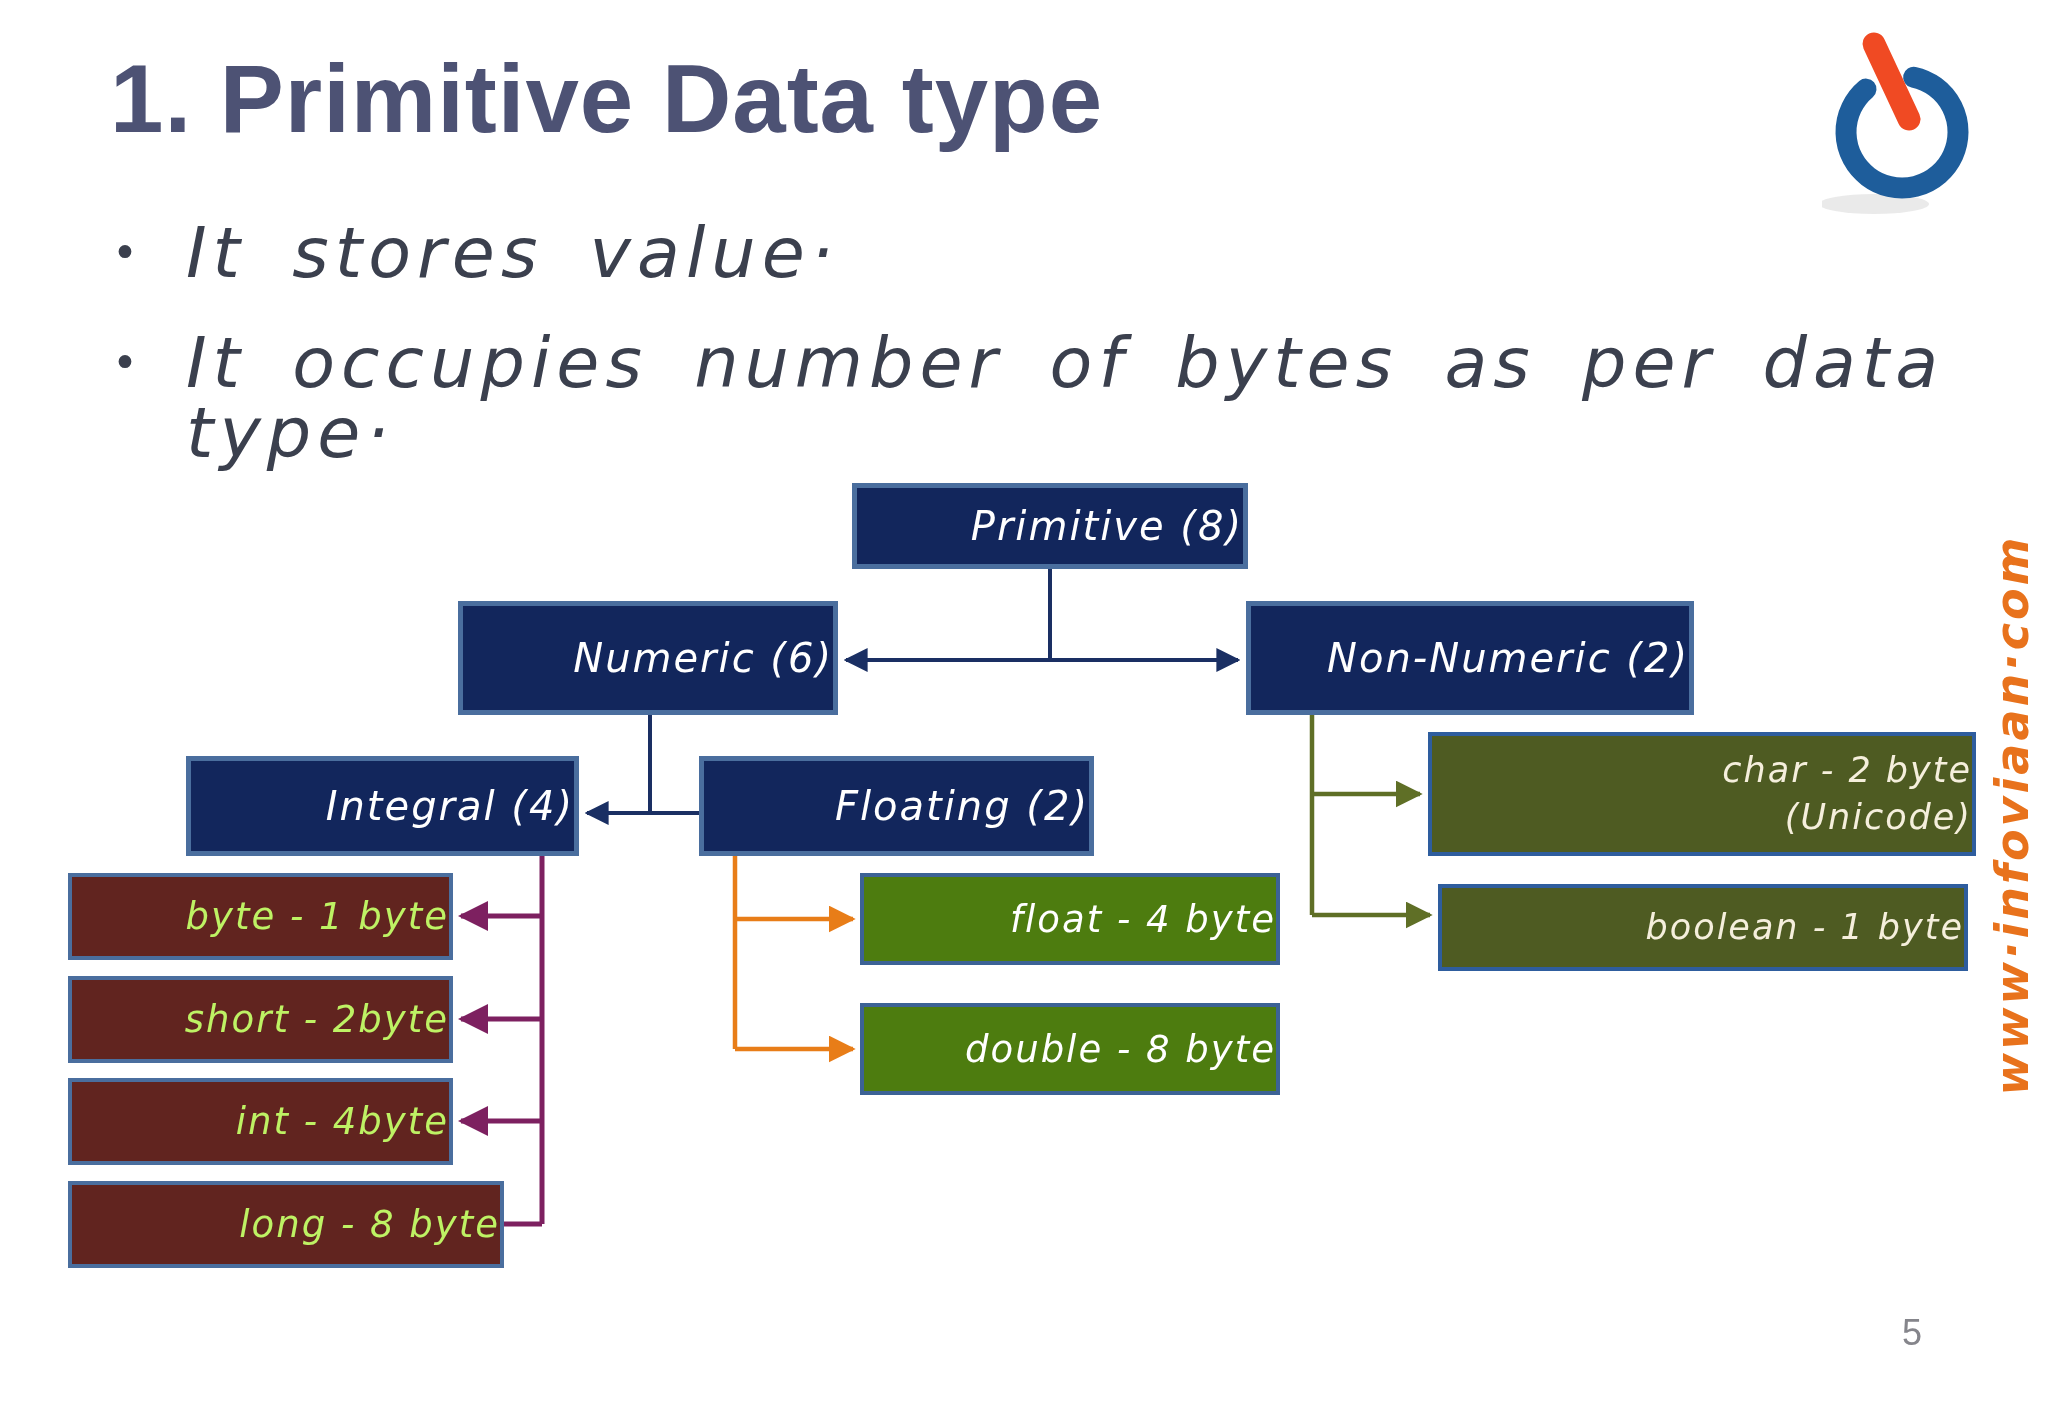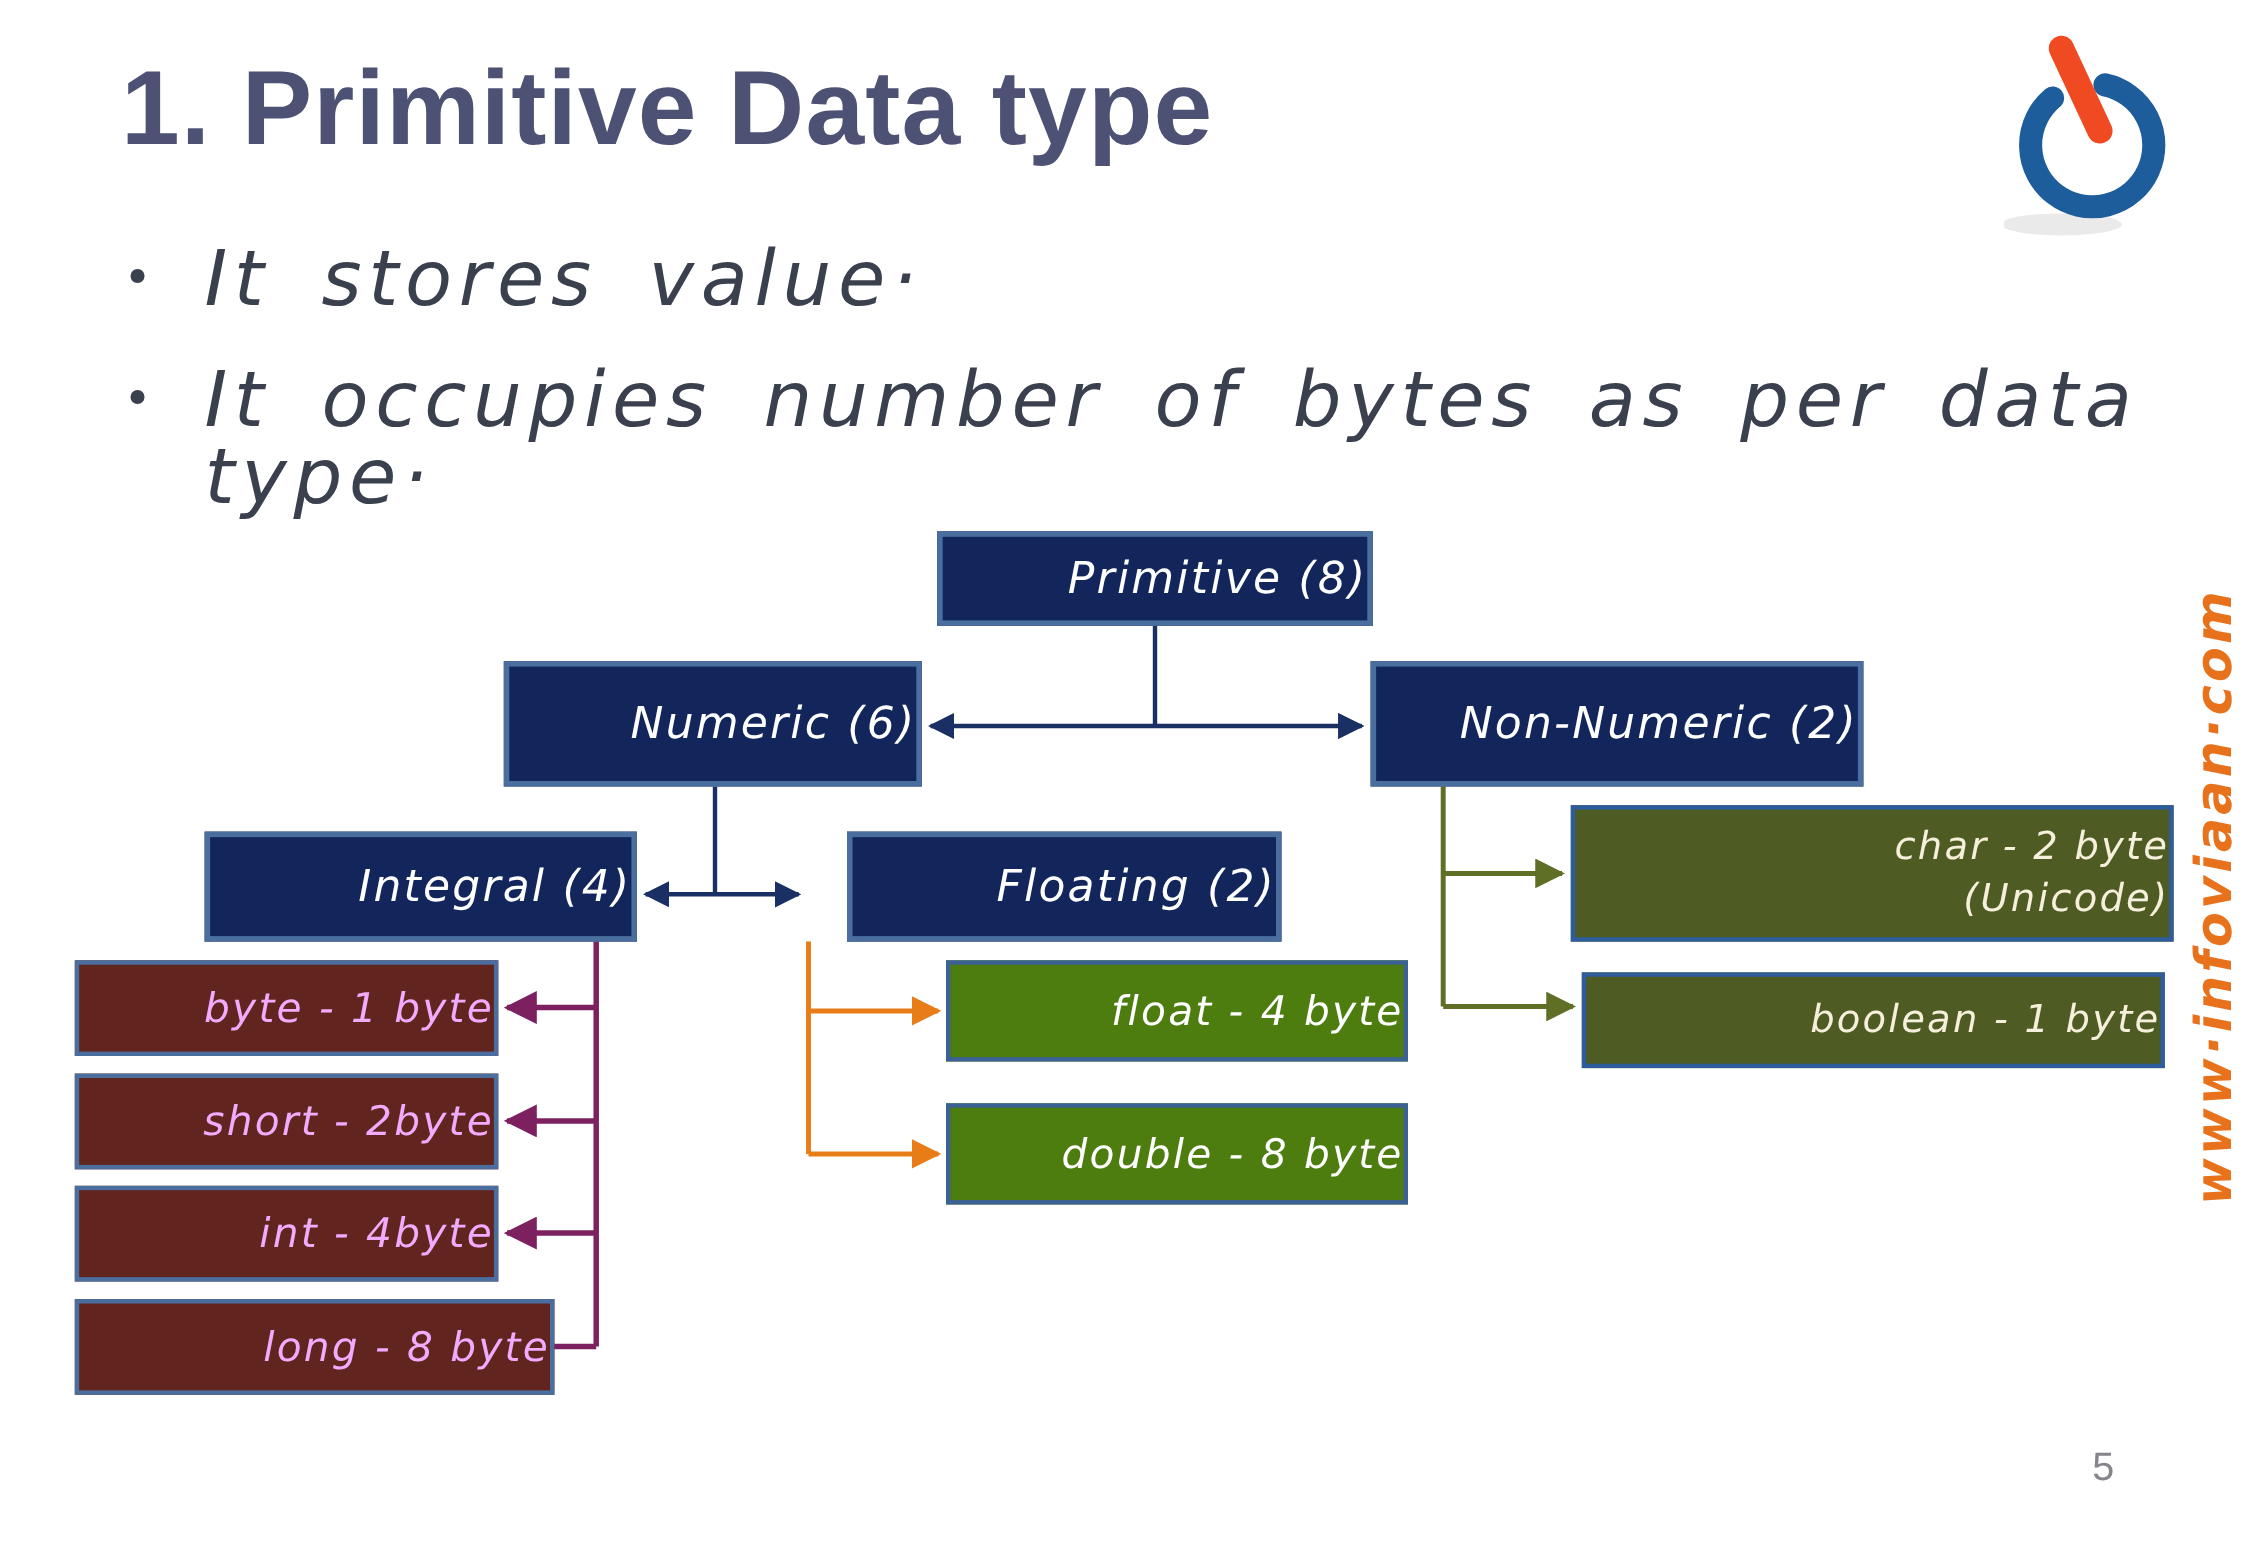--- a/index.html
+++ b/index.html
@@ -21,21 +21,21 @@
     margin-left:48px;font-size:70px;line-height:70px;
     letter-spacing:6px;word-spacing:18px;
   }
   .box{
     position:absolute;box-sizing:border-box;display:flex;flex-direction:column;
     align-items:flex-end;justify-content:center;text-align:center;
     font-family:"DejaVu Sans",sans-serif;font-style:italic;
     border:4px solid #4a6e9e;color:#ffffff;letter-spacing:2px;
   }
   .navy{background:#12265c;border-width:5px;border-color:#4a6e9e;font-size:40px;}
-  .maroon{background:#61241f;border-color:#4a6e9e;color:#f0abfc;font-size:37px;padding-left:11px;}
+  .maroon{background:#61241f;border-color:#4a6e9e;color:#bef264;font-size:37px;padding-left:11px;}
   .orange-box{background:#4d7c0f;border-color:#3c6295;color:#ffffff;font-size:37px;}
   .olive{background:#4e5b22;border-color:#2e5d9e;color:#f5efdc;font-size:35px;line-height:1.35;}
   .connectors{position:absolute;left:0;top:0;}
   .watermark{
     position:absolute;left:1727px;top:785px;width:570px;height:60px;
     transform:rotate(-90deg);text-align:center;line-height:60px;
     font-family:"DejaVu Sans",sans-serif;font-style:italic;font-weight:600;
     font-size:46px;letter-spacing:3px;color:#e8721c;
   }
   .page-number{
@@ -106,21 +106,21 @@
 </div>
 
 <div class="box navy" style="left:1246px;top:601px;width:448px;height:114px;">
   <span>Non-Numeric (2)</span>
 </div>
 
 <div class="box navy" style="left:186px;top:756px;width:393px;height:100px;">
   <span>Integral (4)</span>
 </div>
 
-<div class="box navy" style="left:770px;top:756px;width:395px;height:100px;">
+<div class="box navy" style="left:699px;top:756px;width:395px;height:100px;">
   <span>Floating (2)</span>
 </div>
 
 <div class="box maroon" style="left:68px;top:873px;width:385px;height:87px;">
   <span>byte - 1 byte</span>
 </div>
 <div class="box maroon" style="left:68px;top:976px;width:385px;height:87px;">
   <span>short - 2byte</span>
 </div>
 <div class="box maroon" style="left:68px;top:1078px;width:385px;height:87px;">

